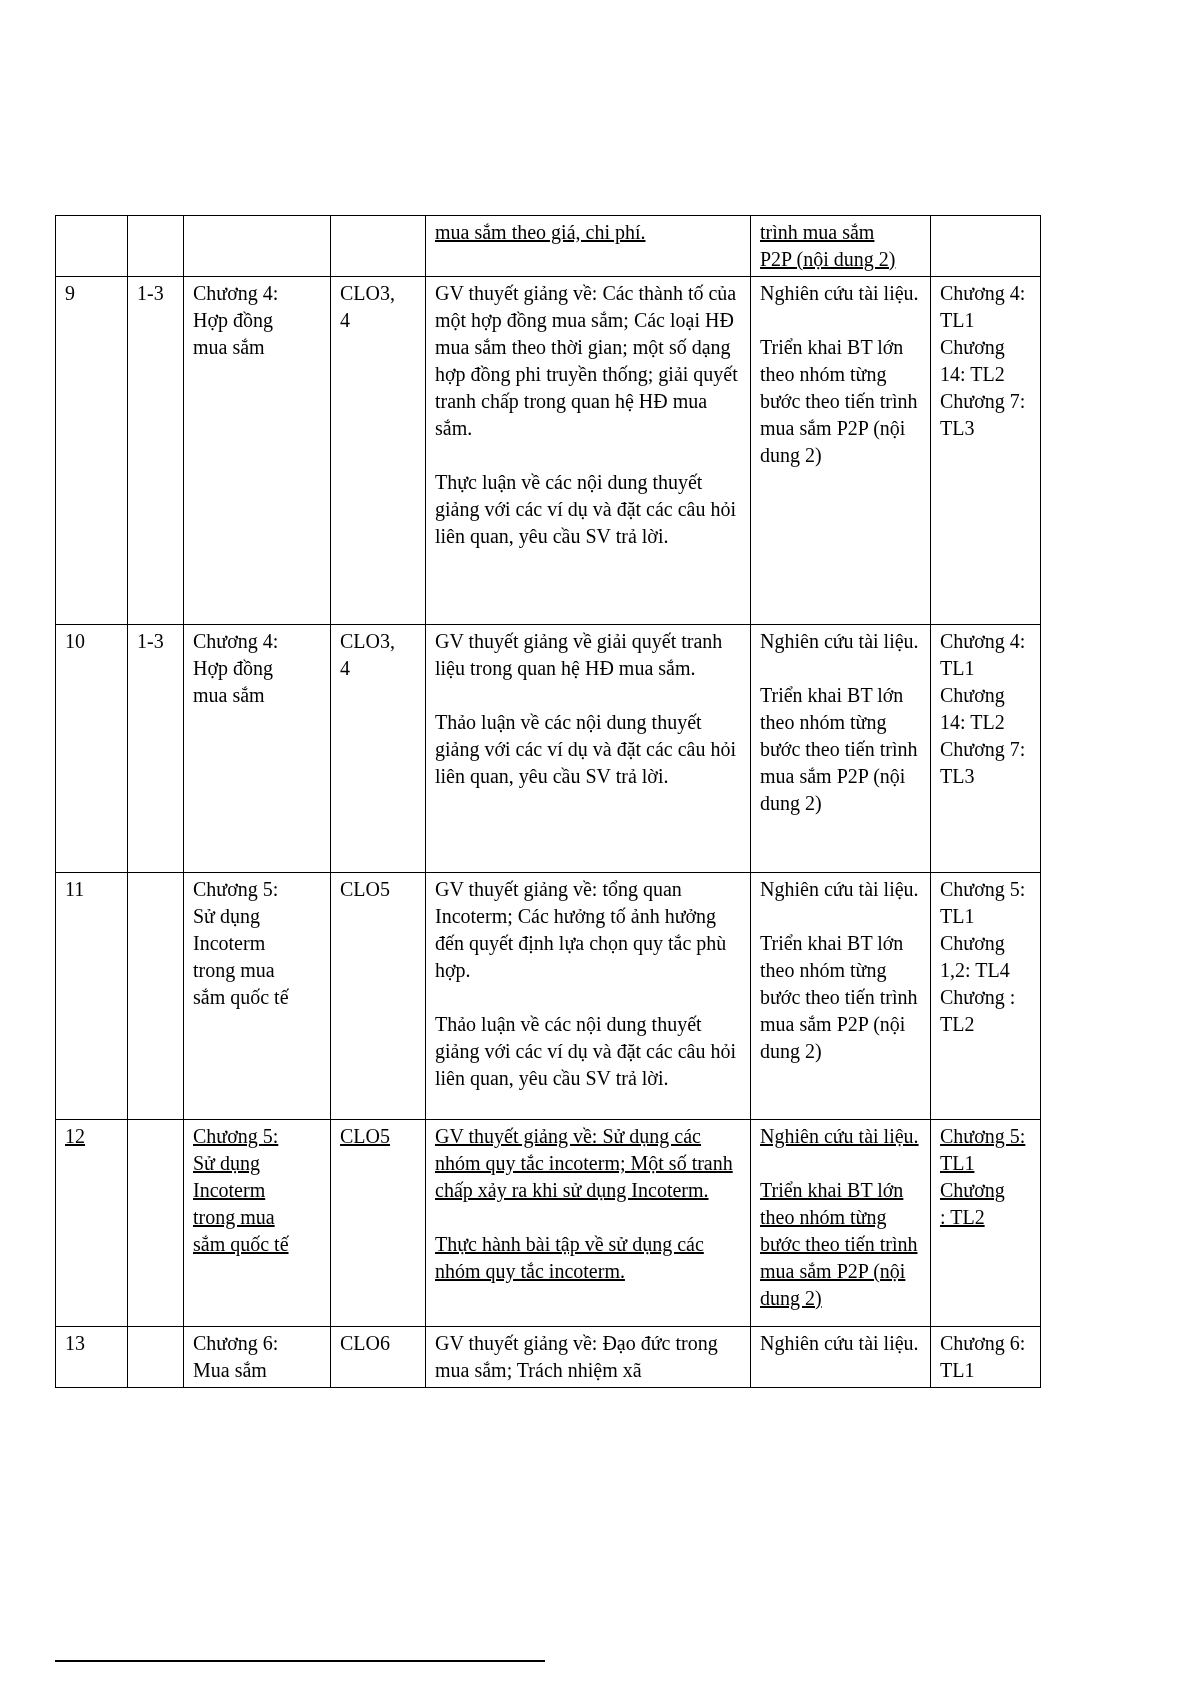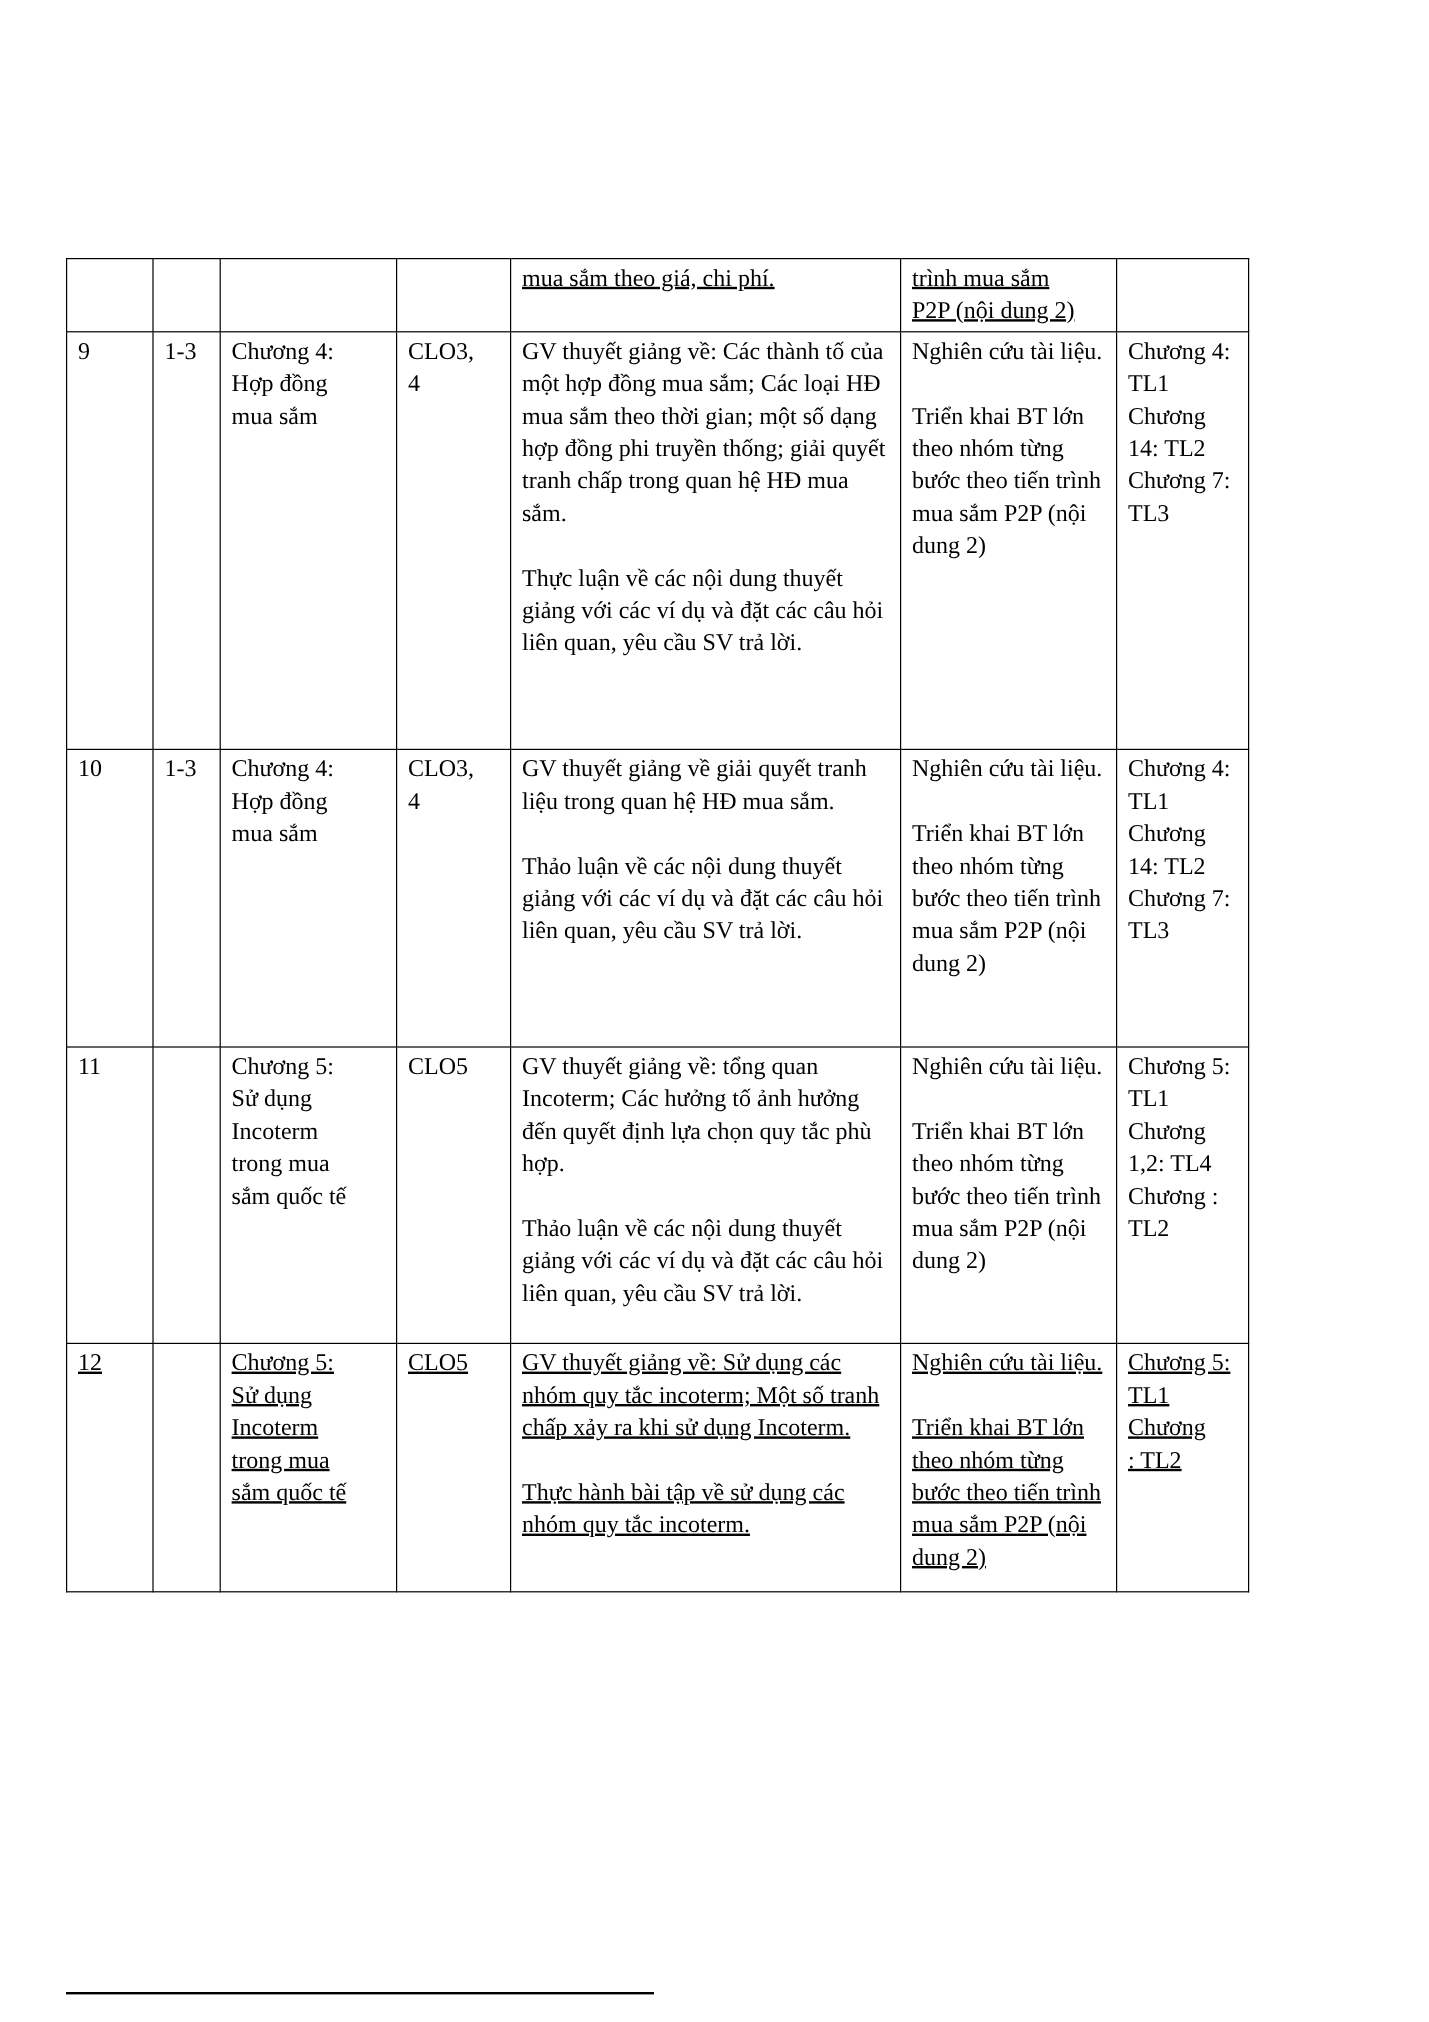--- a/index.html
+++ b/index.html
@@ -145,16 +145,27 @@
 
 Thực hành bài tập về sử dụng các nhóm quy tắc incoterm.</td>
           <td>Nghiên cứu tài liệu.
 
 Triển khai BT lớn theo nhóm từng bước theo tiến trình mua sắm P2P (nội dung 2)</td>
           <td>Chương 5:
 TL1
 Chương
 : TL2</td>
         </tr>
+        <tr style="height: 53px;">
+          <td>13</td>
+          <td></td>
+          <td>Chương 6:
+Mua sắm</td>
+          <td>CLO6</td>
+          <td>GV thuyết giảng về: Đạo đức trong mua sắm; Trách nhiệm xã</td>
+          <td>Nghiên cứu tài liệu.</td>
+          <td>Chương 6:
+TL1</td>
+        </tr>
       </tbody>
   </table>
   <div class="footer-rule"></div>
 </div>
 
 </body></html>

